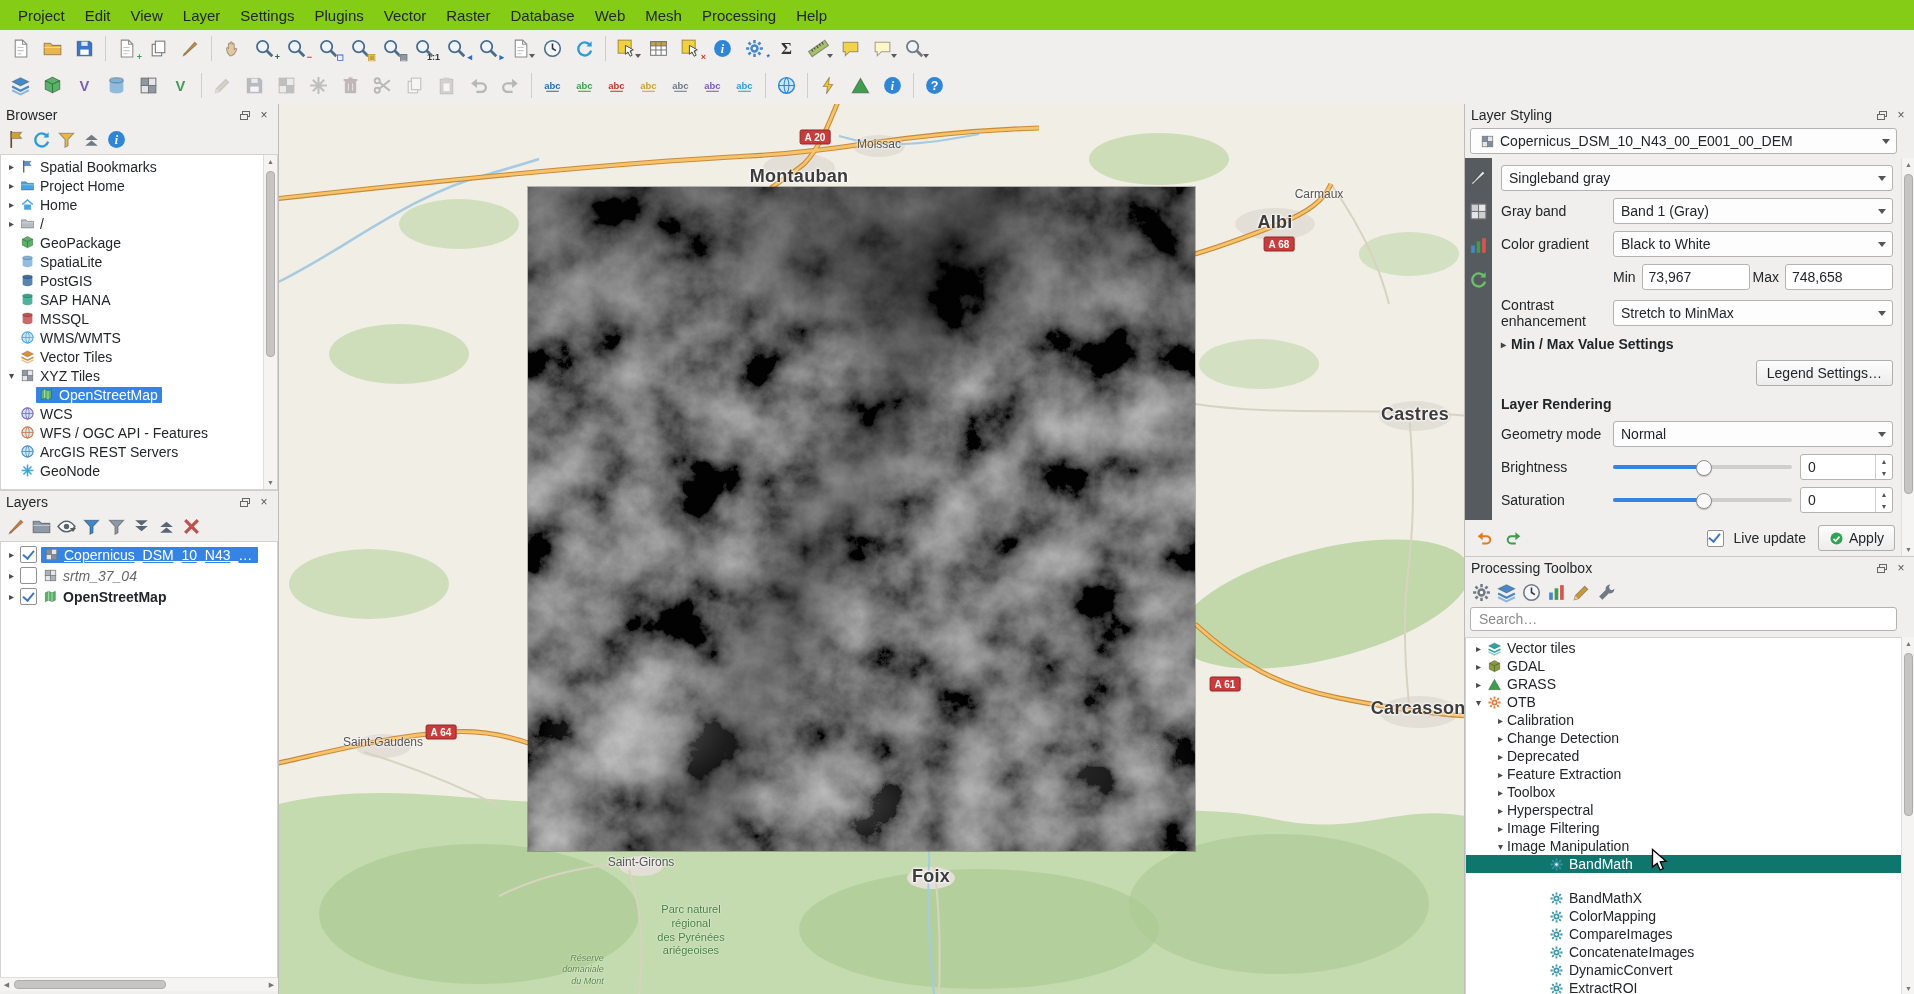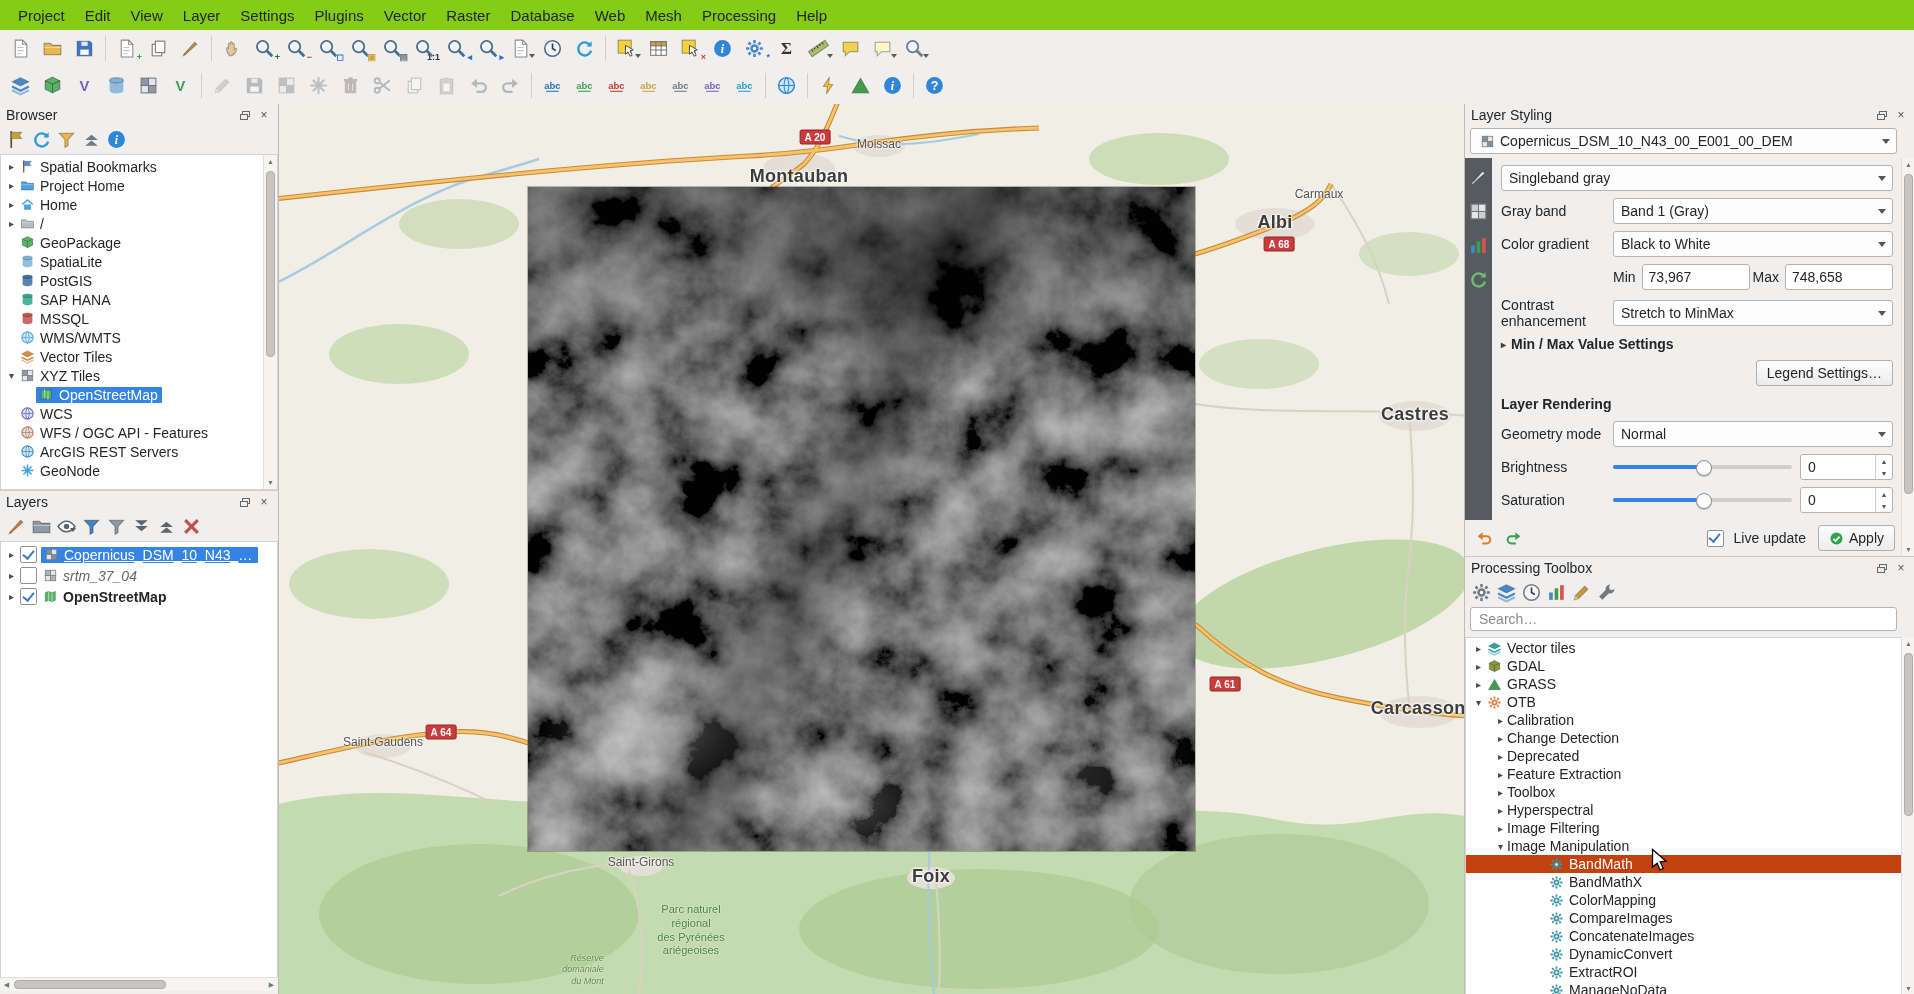--- a/index.html
+++ b/index.html
@@ -28,21 +28,21 @@
   .ptool{display:flex;align-items:center;gap:3px;padding:1px 5px;height:24px}
   .ptool .tbtn{width:22px;height:22px}
   .tree{position:absolute;background:#fff;border:1px solid #d4d3d1;overflow:hidden}
   .trow{display:flex;align-items:center;height:19px;white-space:nowrap}
   .chev{width:13px;font-size:10px;color:#4a4a4a;text-align:center;flex:none}
   .ticon{width:18px;height:16px;display:flex;align-items:center;justify-content:center;margin-right:4px;flex:none}
   .ticon .isvg{width:15px;height:15px}
   .tlabel{font-size:14px}
   .selwrap{display:flex;align-items:center;background:#3584e4;color:#fff;padding:0 4px 0 1px;border-radius:1px}
   .selwrap .tlabel{color:#fff}
-  .trow.sel-full{background:#c2410c}
+  .trow.sel-full{background:#0f766e}
   .trow.sel-full .tlabel{color:#fff}
   .cbx{width:15px;height:15px;border:1px solid #919191;background:#fff;border-radius:2px;position:relative;margin:0 4px 0 2px;flex:none}
   .cbx.on::after{content:"";position:absolute;left:3.5px;top:0.5px;width:5px;height:9px;border:solid #3a76c4;border-width:0 2px 2px 0;transform:rotate(40deg)}
   .italic{font-style:italic;color:#666}
   .bold{font-weight:bold}
   .underline{text-decoration:underline}
   
   .vsb{position:absolute;top:0;bottom:0;right:0;width:13px;background:#f5f4f2;border-left:1px solid #e0dfdd}
   .sb-up,.sb-dn{position:absolute;left:0;right:0;height:13px;display:flex;align-items:center;justify-content:center;font-size:7px;color:#777}
   .sb-up{top:0}.sb-dn{bottom:0}
@@ -1275,21 +1275,21 @@
           </div>
           <div class="trow sel-full" style="padding-left: 68px;">
             <span class="chev"></span>
             <span class="ticon">
               <svg class="isvg" style="color: rgb(58, 150, 168);">
                 <use href="#sym-gear"></use>
               </svg>
             </span>
             <span class="tlabel">BandMath</span>
           </div>
-          <div class="trow" style="padding-left: 68px;">
+          <div class="trow" style="padding-left: 68px; margin-top: 16px;">
             <span class="chev"></span>
             <span class="ticon">
               <svg class="isvg" style="color: rgb(58, 150, 168);">
                 <use href="#sym-gear"></use>
               </svg>
             </span>
             <span class="tlabel">BandMathX</span>
           </div>
           <div class="trow" style="padding-left: 68px;">
             <span class="chev"></span>

